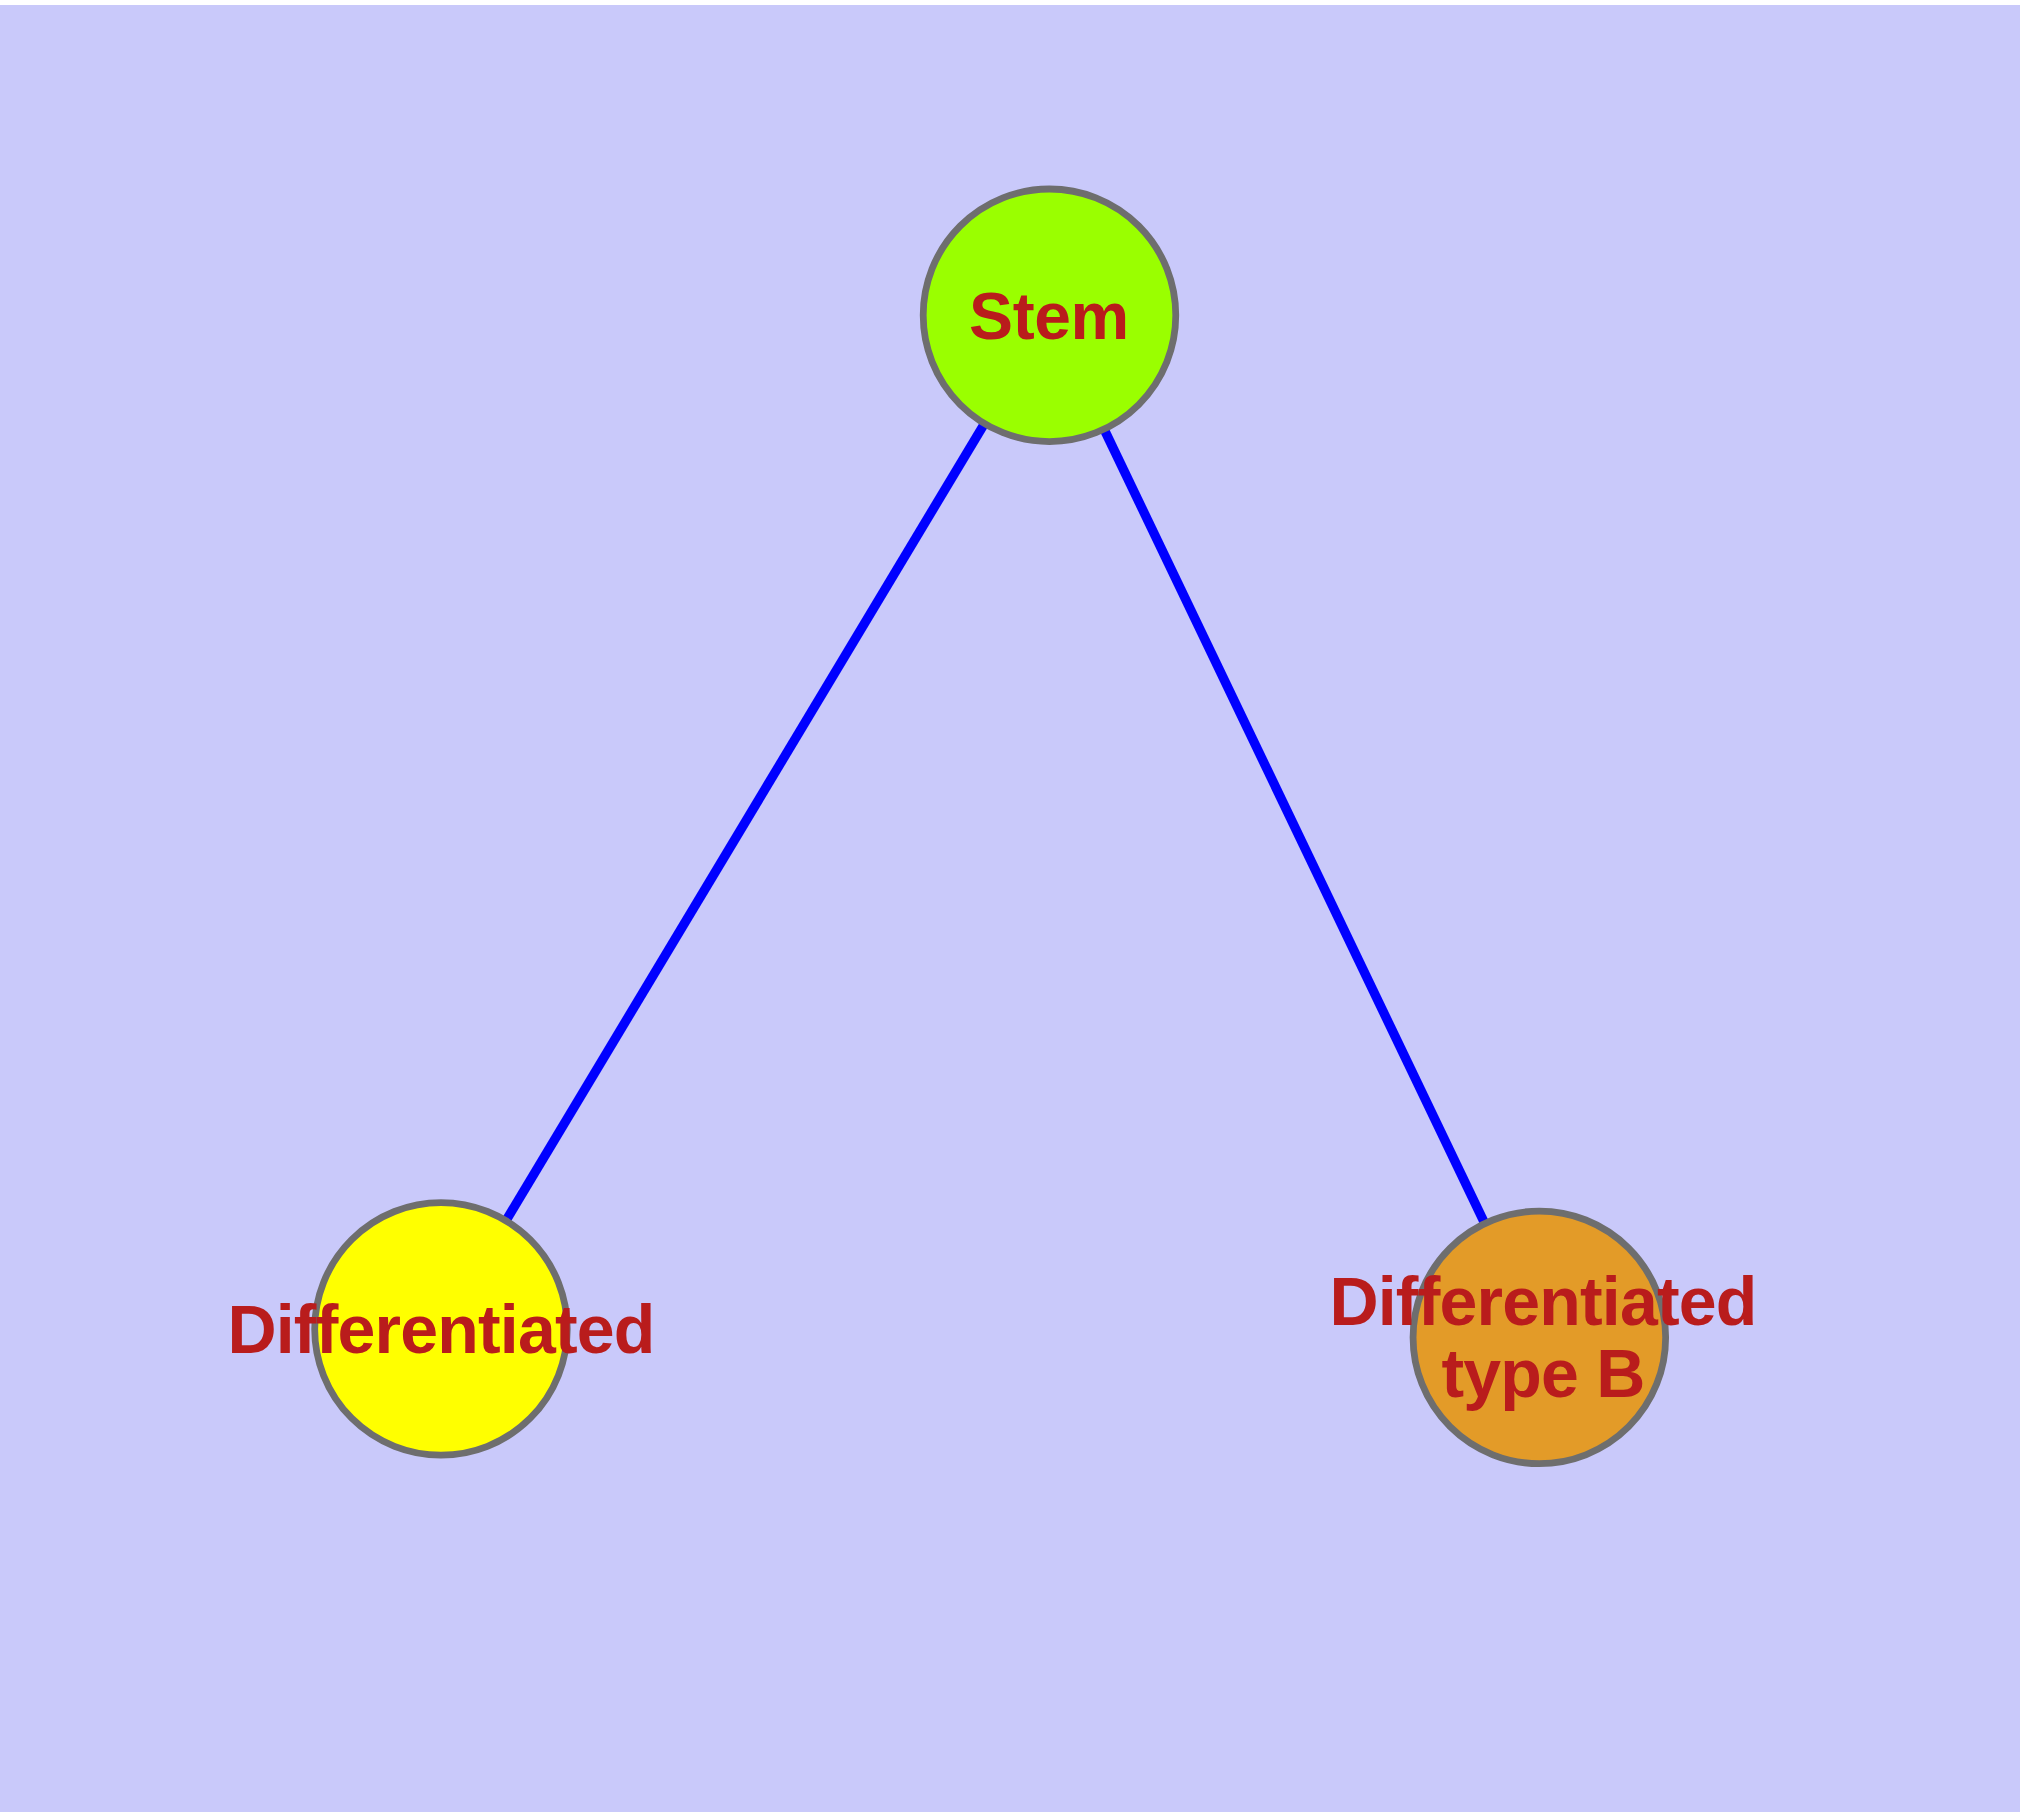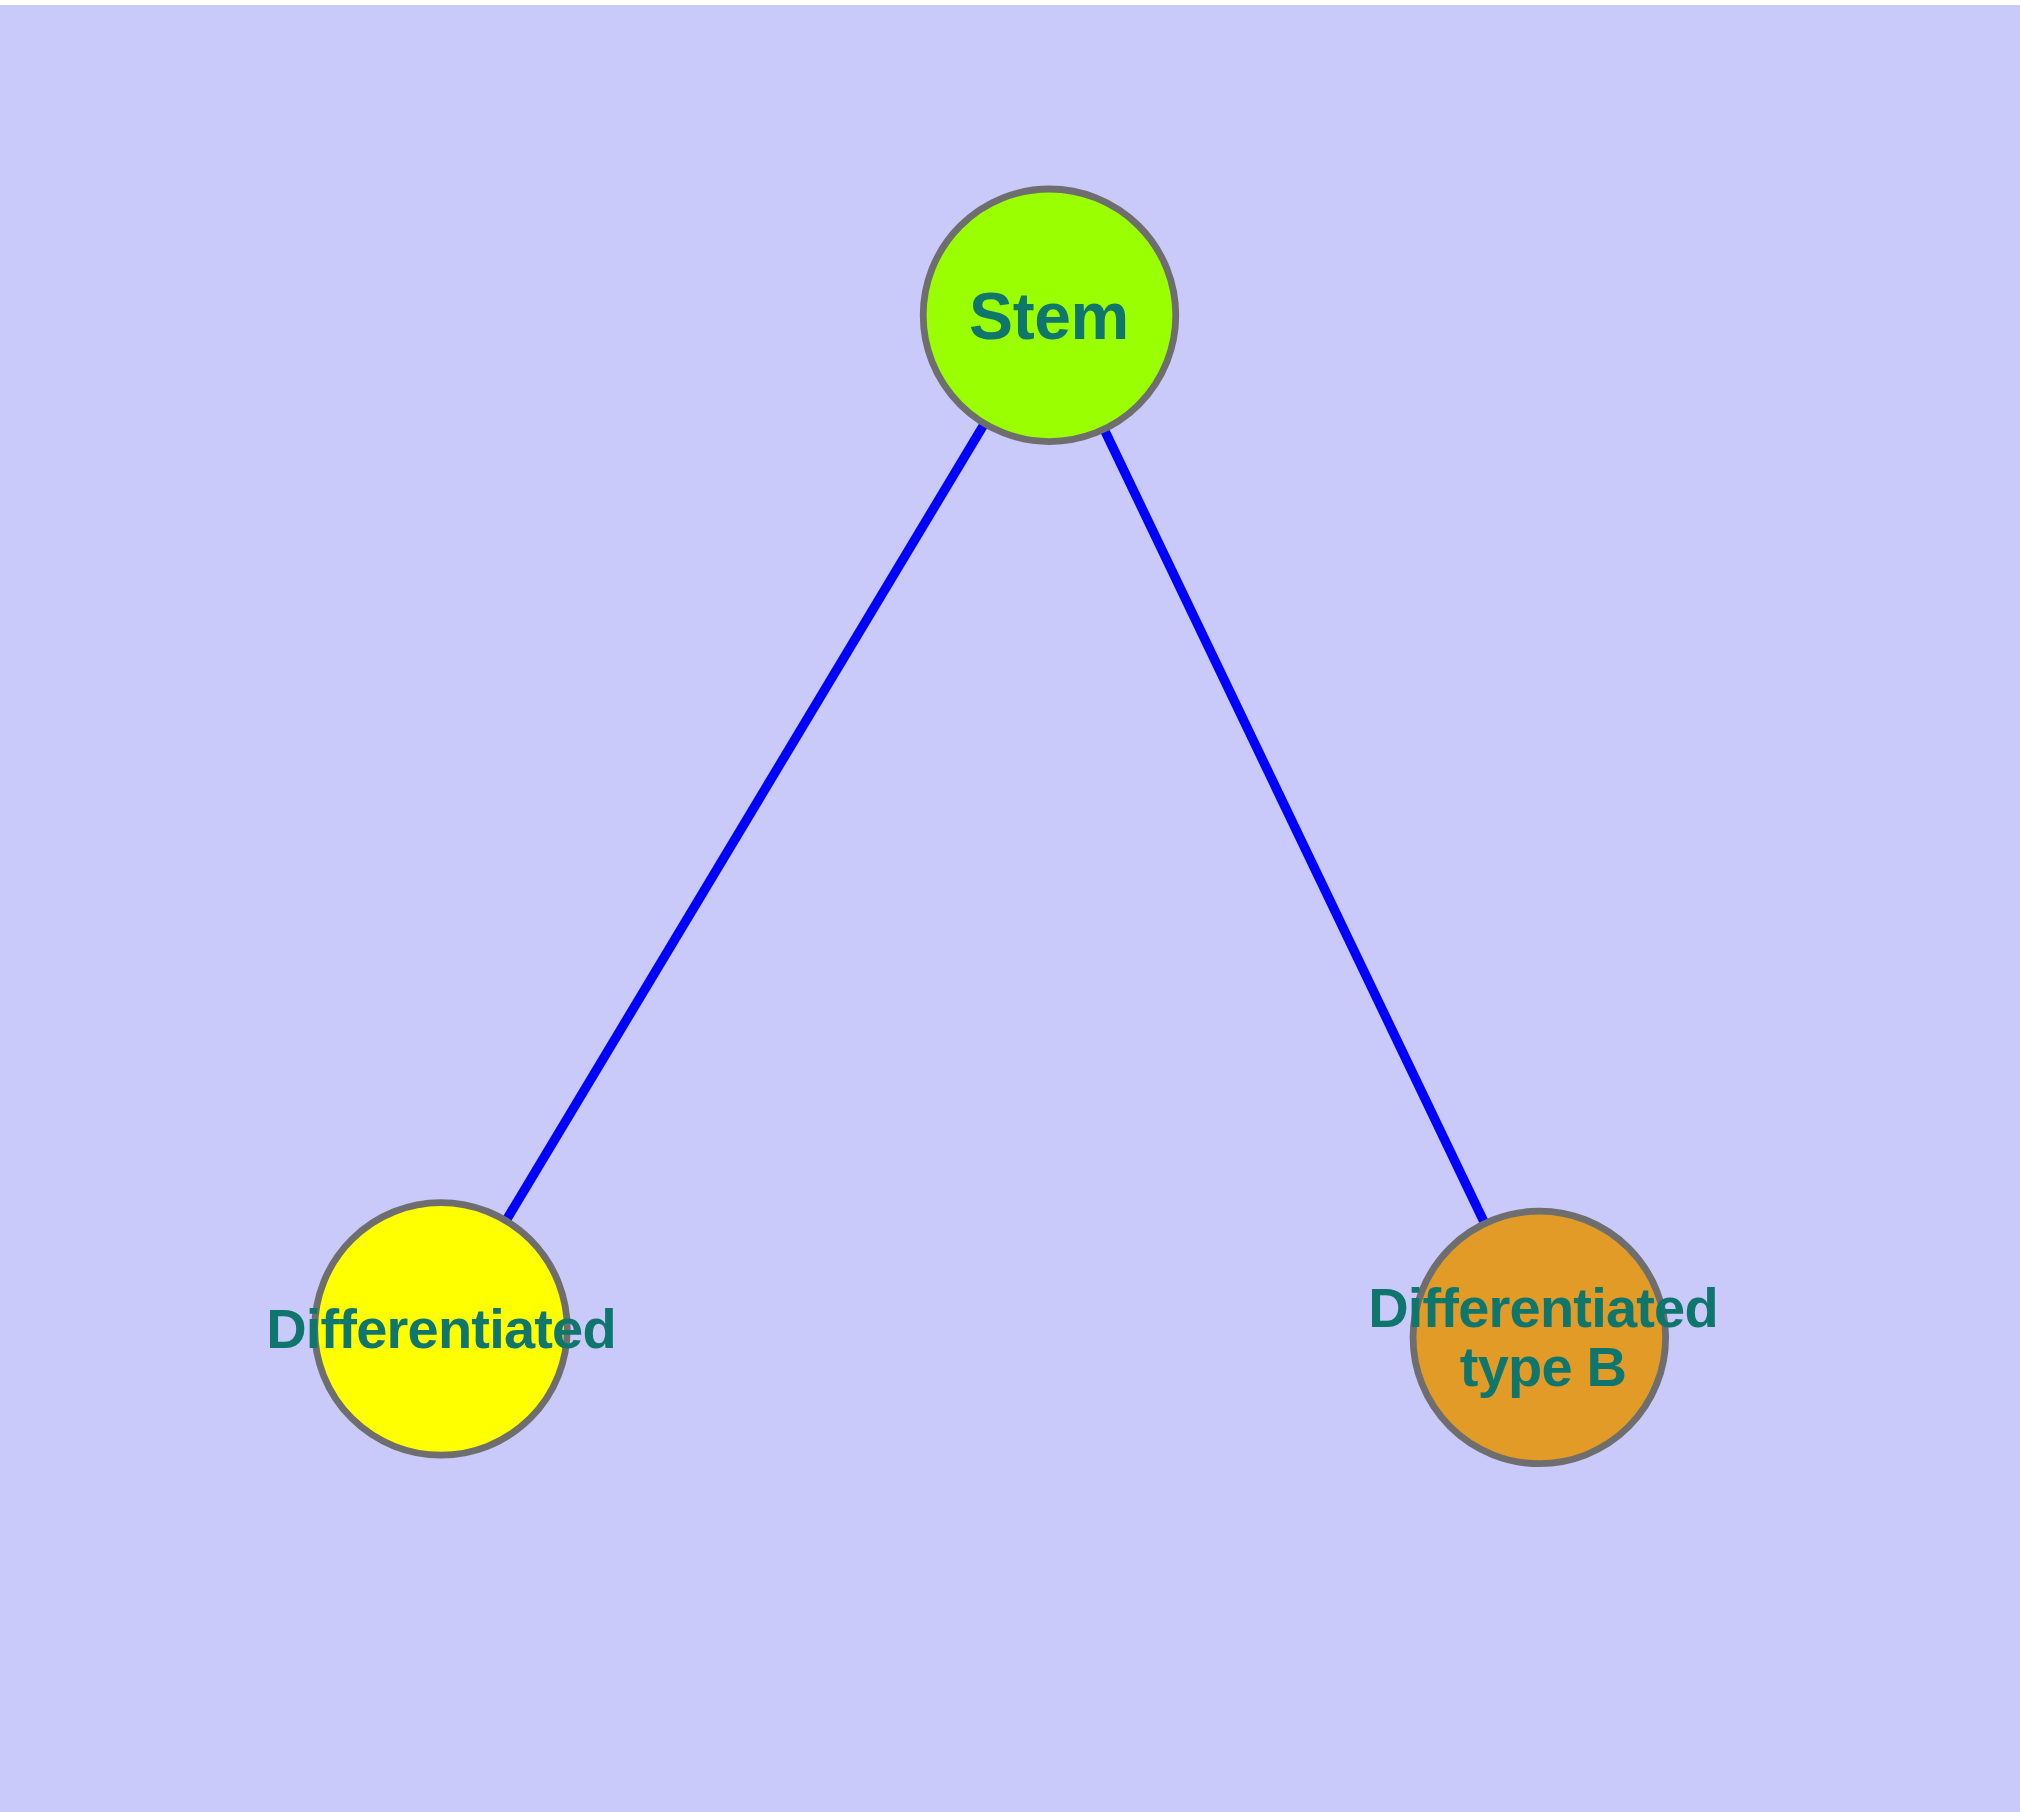--- a/index.html
+++ b/index.html
@@ -26,29 +26,29 @@
   #graph-svg {
     position: absolute;
     left: 0;
     top: 0;
     width: 2021px;
     height: 1812px;
   }
   .node-label {
     position: absolute;
     text-align: center;
-    color: #0f766e;
+    color: #b91c1c;
     font-weight: bold;
     line-height: 1.06;
     white-space: nowrap;
     pointer-events: none;
     transform: translate(-50%, -50%);
   }
   .label-stem   { font-size: 66px; letter-spacing: -0.4px; }
-  .label-leaf   { font-size: 56px; letter-spacing: -0.8px; }
+  .label-leaf   { font-size: 68px; letter-spacing: -0.8px; }
 </style>
 </head>
 <body>
 
 <div id="canvas">
 
   <div id="bg-rect" style="background: rgb(201, 201, 250);"></div>
 
   <svg id="graph-svg" viewBox="0 0 2384 2138" xmlns="http://www.w3.org/2000/svg">
 

